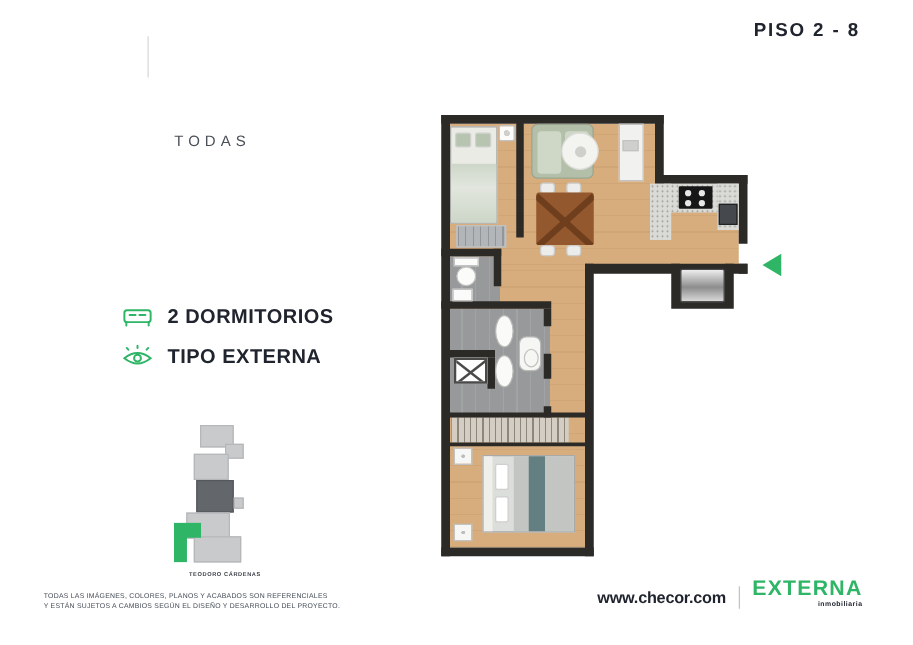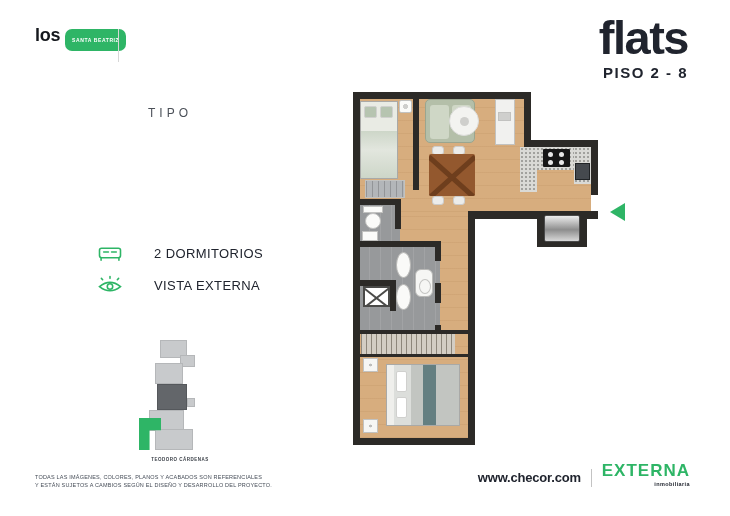--- a/index.html
+++ b/index.html
@@ -22,21 +22,21 @@
   .tipo-label{left:0;top:106px;width:340px;text-align:center;font-size:12px;letter-spacing:4px;
               color:#4b5058;font-weight:500;}
   .unit-code{left:0;top:108px;width:340px;text-align:center;font-size:88px;font-weight:700;
              letter-spacing:-4px;color:#2EB566;line-height:100px;}
   .area-wrap{left:0;top:205px;width:340px;text-align:center;}
   .area-badge{display:inline-block;background:#1d222c;color:#fff;font-size:16px;font-weight:700;
               letter-spacing:.5px;padding:4px 13px;}
   .features{left:96px;top:243px;}
   .feature-row{display:flex;align-items:center;height:21px;margin-bottom:11px;}
   .feature-icon{width:28px;height:21px;margin-right:10px;flex:none;}
-  .feature-label{font-size:13px;font-weight:400;color:#20242e;letter-spacing:.4px;white-space:nowrap;margin-left:20px;}
+  .feature-label{font-size:16px;font-weight:700;color:#20242e;letter-spacing:.4px;white-space:nowrap;}
 
   
   .minimap{left:128px;top:334px;width:104px;height:121px;}
   .mb{position:absolute;background:#c8cacc;border:1px solid #b5b7b9;box-sizing:border-box;}
   .mb-dark{background:#63666a;border-color:#55585c;}
   .mb-green{background:#2EB566;border:none;
             clip-path:polygon(0 0,100% 0,100% 38%,48% 38%,48% 100%,0 100%);}
   .minimap-caption{left:110px;top:457px;width:140px;text-align:center;font-size:4.5px;
                    letter-spacing:.5px;color:#3b4048;font-weight:700;}
 
@@ -93,50 +93,45 @@
   .brand-block{text-align:right;line-height:15px;}
   .brand-name{font-size:17px;font-weight:800;color:#2EB566;letter-spacing:1px;}
   .brand-tagline{font-size:5.5px;color:#20242e;font-weight:600;letter-spacing:.4px;margin-top:-1px;}
 </style>
 </head>
 <body>
 
 <div id="canvas">
 
   <div class="abs logo">
-    <div class="logo-row">
-      <span>los</span>
-      <span class="logo-badge">SANTA BEATRIZ</span>
-    </div>
   </div>
   <div class="abs logo-divider"></div>
 
   <div class="abs plan-header">
-    <div class="plan-title">flats</div>
     <div class="plan-subtitle">PISO 2 - 8</div>
   </div>
 
-  <div class="abs tipo-label">TIPO</div>
+  <div class="abs tipo-label">TODAS</div>
 
   <div class="abs features">
     <div class="feature-row">
       <svg class="feature-icon" viewBox="0 0 26 20" fill="none" stroke="#2EB566" stroke-width="1.5" stroke-linecap="round">
         <rect x="3" y="5" width="20" height="9" rx="2"></rect>
         <path d="M4.5 14 v2.5 M21.5 14 v2.5"></path>
         <path d="M7 8.5 h4.5 M14.5 8.5 h4.5"></path>
       </svg>
       <span class="feature-label">2 DORMITORIOS</span>
     </div>
     <div class="feature-row">
       <svg class="feature-icon" viewBox="0 0 26 20" fill="none" stroke="#2EB566" stroke-width="1.5" stroke-linecap="round">
         <path d="M3 11 q10 -8 20 0 q-10 8 -20 0 z"></path>
         <circle cx="13" cy="11" r="2.6"></circle>
         <path d="M13 3.2 V1.5 M6 4.5 L4.8 3.2 M20 4.5 L21.2 3.2"></path>
       </svg>
-      <span class="feature-label">VISTA EXTERNA</span>
+      <span class="feature-label">TIPO EXTERNA</span>
     </div>
   </div>
 
   <div class="abs minimap">
     <div class="mb" style="left:32px;top:6px;width:27px;height:18px;"></div>
     <div class="mb" style="left:52px;top:21px;width:15px;height:12px;"></div>
     <div class="mb" style="left:27px;top:29px;width:28px;height:21px;"></div>
     <div class="mb mb-dark" style="left:29px;top:50px;width:30px;height:26px;"></div>
     <div class="mb" style="left:59px;top:64px;width:8px;height:9px;"></div>
     <div class="mb" style="left:21px;top:76px;width:35px;height:21px;"></div>

